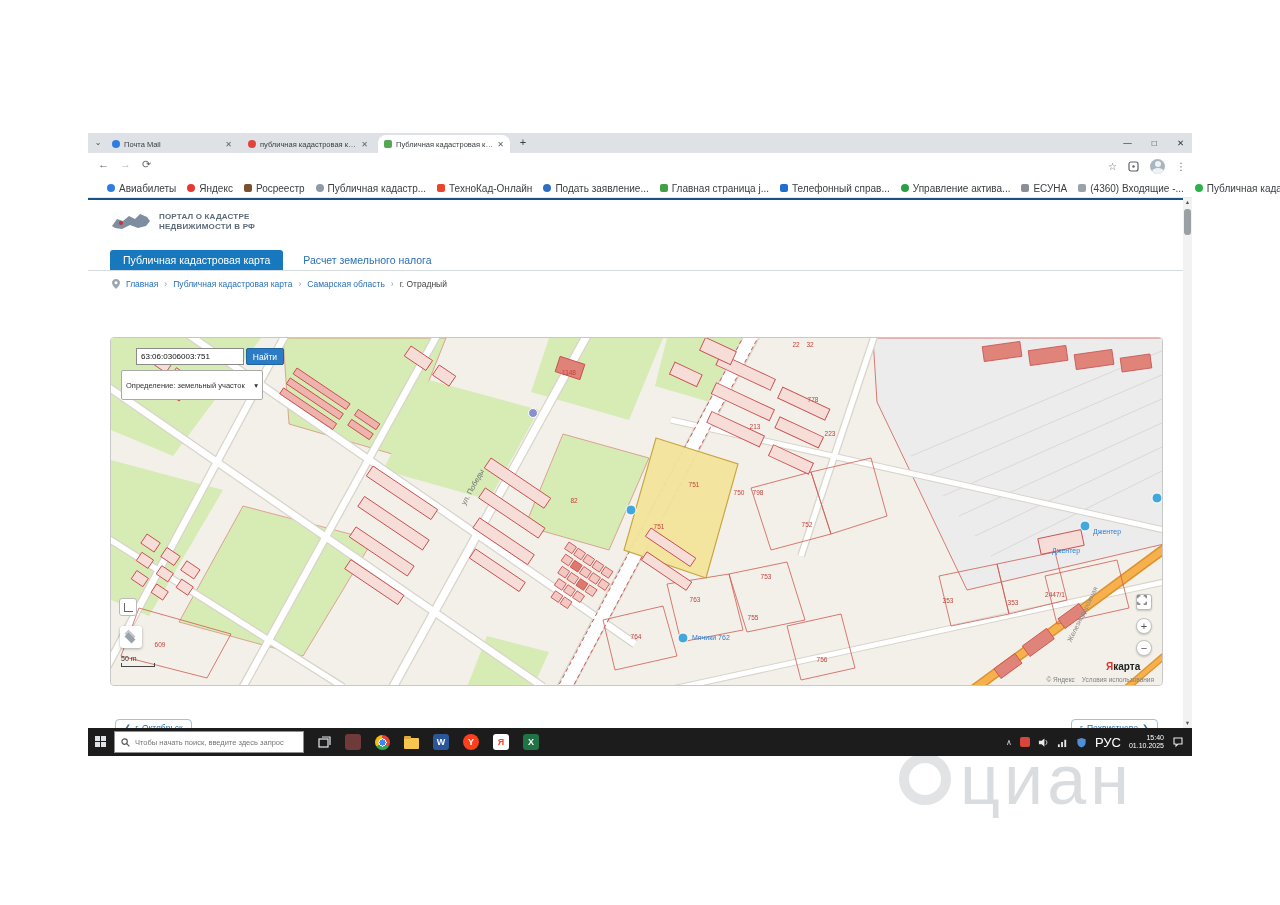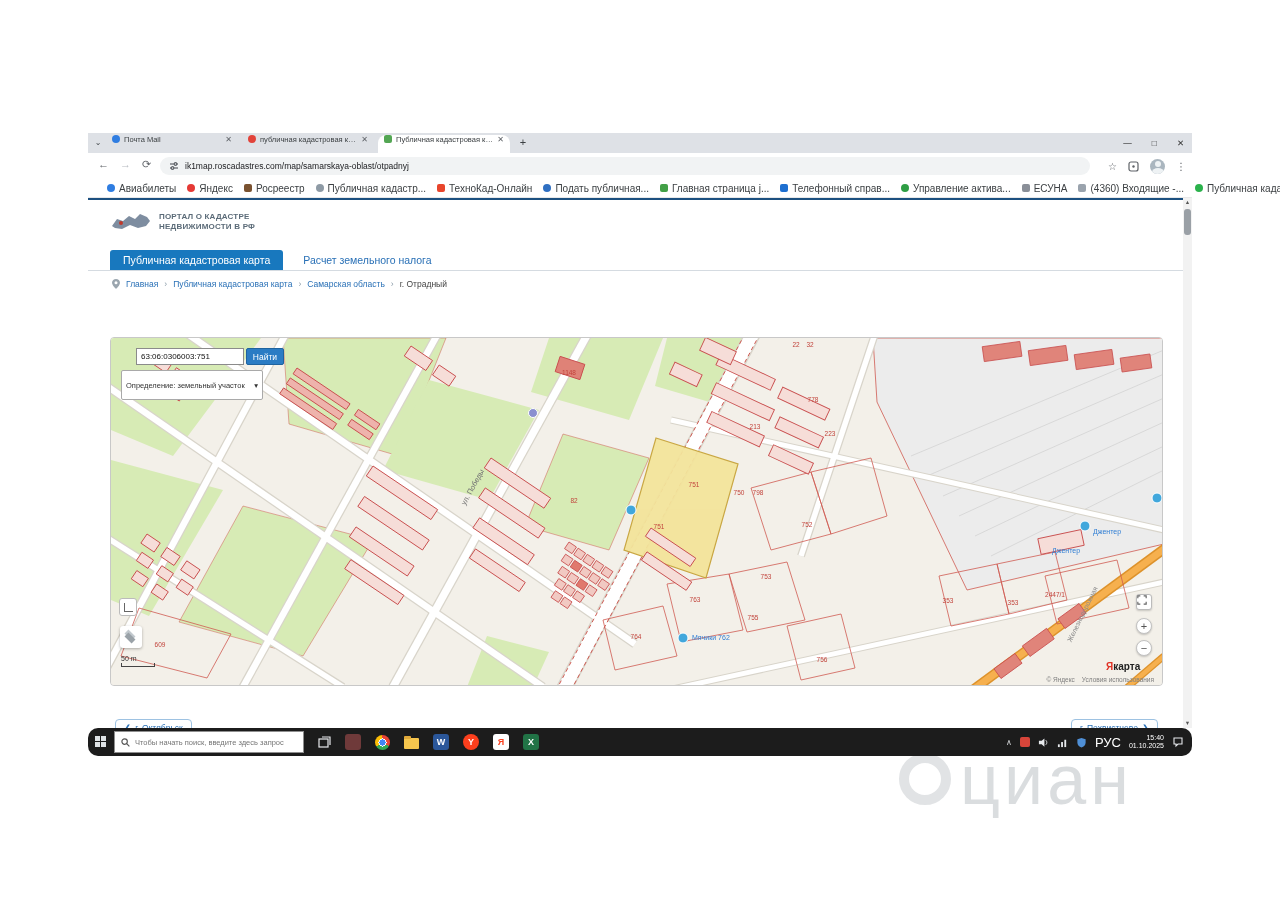--- a/index.html
+++ b/index.html
@@ -4,21 +4,21 @@
 <style>
   * { box-sizing: border-box; margin:0; padding:0; }
   html,body { background:#fff; }
   body { font-family:"Liberation Sans", sans-serif; }
   .stage { position:relative; width:1280px; height:905px; background:#fff; overflow:hidden; }
   .screen { position:absolute; left:88px; top:133px; width:1104px; height:623px; font-size:9px; color:#202124; }
 
   
   .tabstrip { position:absolute; left:0; top:0; width:1104px; height:20px; background:#dee1e6; }
   .tabsearch { position:absolute; left:4px; top:4px; width:12px; height:12px; border-radius:50%; color:#45494d; font-size:8px; text-align:center; line-height:11px; }
-  .tab { position:absolute; top:2px; height:18px; width:132px; display:flex; align-items:flex-start; gap:4px; padding:0 6px; font-size:7.5px; color:#3c4043; border-radius:8px 8px 0 0; overflow:hidden; white-space:nowrap; }
+  .tab { position:absolute; top:2px; height:18px; width:132px; display:flex; align-items:center; gap:4px; padding:0 6px; font-size:7.5px; color:#3c4043; border-radius:8px 8px 0 0; overflow:hidden; white-space:nowrap; }
   .tab.active { background:#fff; }
   .tab .ttl { overflow:hidden; text-overflow:ellipsis; white-space:nowrap; flex:1; }
   .tab .x { color:#5f6368; font-size:8px; flex:none; }
   .favdot { width:8px; height:8px; border-radius:50%; flex:none; }
   .newtab { position:absolute; left:428px; top:3px; width:14px; height:14px; color:#3c4043; font-size:11px; line-height:13px; text-align:center; }
   .winctl { position:absolute; right:8px; top:0; height:20px; display:flex; gap:20px; align-items:center; color:#333; font-size:8.5px; }
 
   .toolbar { position:absolute; left:0; top:20px; width:1104px; height:26px; background:#fff; }
   .navbtn { position:absolute; top:5px; font-size:11px; color:#5f6368; }
   .urlbar { position:absolute; left:72px; top:4px; width:930px; height:18px; background:#f1f3f4; border-radius:9px; display:flex; align-items:center; gap:6px; padding:0 9px; font-size:8.5px; color:#202124; }
@@ -70,21 +70,21 @@
   .rulerbtn i { position:absolute; left:4px; top:4px; width:9px; height:9px; border-left:1.5px solid #666; border-bottom:1.5px solid #666; }
 
   .city-link { position:absolute; display:flex; gap:4px; align-items:center; font-size:8.5px; color:#2970b6; border:1px solid #9dc2e2; border-radius:4px; background:#fff; padding:3px 8px; }
 
   
   .vscroll { position:absolute; right:0; top:65px; width:9px; height:530px; background:#f2f2f2; z-index:4; }
   .vscroll .arr { position:absolute; left:0; width:9px; height:9px; font-size:5.5px; color:#555; text-align:center; line-height:9px; }
   .vscroll .thumb { position:absolute; left:1px; top:11px; width:7px; height:26px; background:#9aa0a6; border-radius:3px; }
 
   
-  .taskbar { position:absolute; left:0; top:595px; width:1104px; height:28px; background:#1c1c1c; display:flex; align-items:center; z-index:6;border-radius:10px; }
+  .taskbar { position:absolute; left:0; top:595px; width:1104px; height:28px; background:#1c1c1c; display:flex; align-items:center; z-index:6; }
   .startbtn { width:26px; height:28px; display:flex; align-items:center; justify-content:center; }
   .winlogo { width:12px; height:12px; display:grid; grid-template-columns:5px 5px; grid-template-rows:5px 5px; gap:1.4px; }
   .winlogo b { background:#dfe3e6; }
   .tb-search { width:190px; height:22px; background:#fff; border:1px solid #8f8f8f; display:flex; align-items:center; gap:5px; padding:0 6px; }
   .tb-search input { border:0; outline:0; font-size:7.5px; color:#555; width:160px; font-family:"Liberation Sans",sans-serif; background:transparent; }
   .tb-icons { display:flex; gap:14px; margin-left:14px; align-items:center; }
   .tbi { width:16px; height:16px; display:flex; align-items:center; justify-content:center; font-size:9px; font-weight:bold; color:#fff; border-radius:3px; }
   .folder { position:relative; width:15px; height:11px; background:#f6c64e; border-radius:1px; margin-top:3px; }
   .folder:before { content:""; position:absolute; left:0; top:-2.5px; width:7px; height:3px; background:#e0a93a; border-radius:1px 1px 0 0; }
   .chrome { width:15px; height:15px; border-radius:50%; background:
@@ -128,31 +128,20 @@
         <span>—</span>
         <span>□</span>
         <span>✕</span>
       </div>
     </div>
 
     <div class="toolbar">
       <span class="navbtn" style="left:10px">←</span>
       <span class="navbtn" style="left:32px;color:#b6bac0">→</span>
       <span class="navbtn" style="left:54px">⟳</span>
-      <div class="urlbar">
-        <svg width="10" height="10" viewBox="0 0 10 10">
-          <g stroke="#5f6368" stroke-width="1.2" fill="none">
-            <line x1="1" y1="3" x2="9" y2="3"></line>
-              <line x1="1" y1="7" x2="9" y2="7"></line>
-            <circle cx="6.5" cy="3" r="1.3" fill="#f1f3f4"></circle>
-              <circle cx="3.5" cy="7" r="1.3" fill="#f1f3f4"></circle>
-          </g>
-        </svg>
-        <span>ik1map.roscadastres.com/map/samarskaya-oblast/otpadnyj</span>
-      </div>
       <div class="tb-right">
         <span style="font-size:10px">☆</span>
         <svg width="11" height="11" viewBox="0 0 11 11">
           <rect x="1" y="1" width="9" height="9" rx="2" fill="none" stroke="#5f6368" stroke-width="1.2"></rect>
           <circle cx="5.5" cy="5.5" r="1.2" fill="#5f6368"></circle>
         </svg>
         <span class="avatar"></span>
         <span style="font-size:10px">⋮</span>
       </div>
     </div>
@@ -186,21 +175,21 @@
       <span class="bm">
           <i class="fav" style="background:#8e9aa5;border-radius:50%"></i>
           <span>Публичная кадастр...</span>
         </span>
       <span class="bm">
           <i class="fav" style="background:#e8452c"></i>
           <span>ТехноКад-Онлайн</span>
         </span>
       <span class="bm">
           <i class="fav" style="background:#2f6fc2;border-radius:50%"></i>
-          <span>Подать публичная...</span>
+          <span>Подать заявление...</span>
         </span>
       <span class="bm">
           <i class="fav" style="background:#43a047"></i>
           <span>Главная страница j...</span>
         </span>
       <span class="bm">
           <i class="fav" style="background:#1e6fd0"></i>
           <span>Телефонный справ...</span>
         </span>
       <span class="bm">

